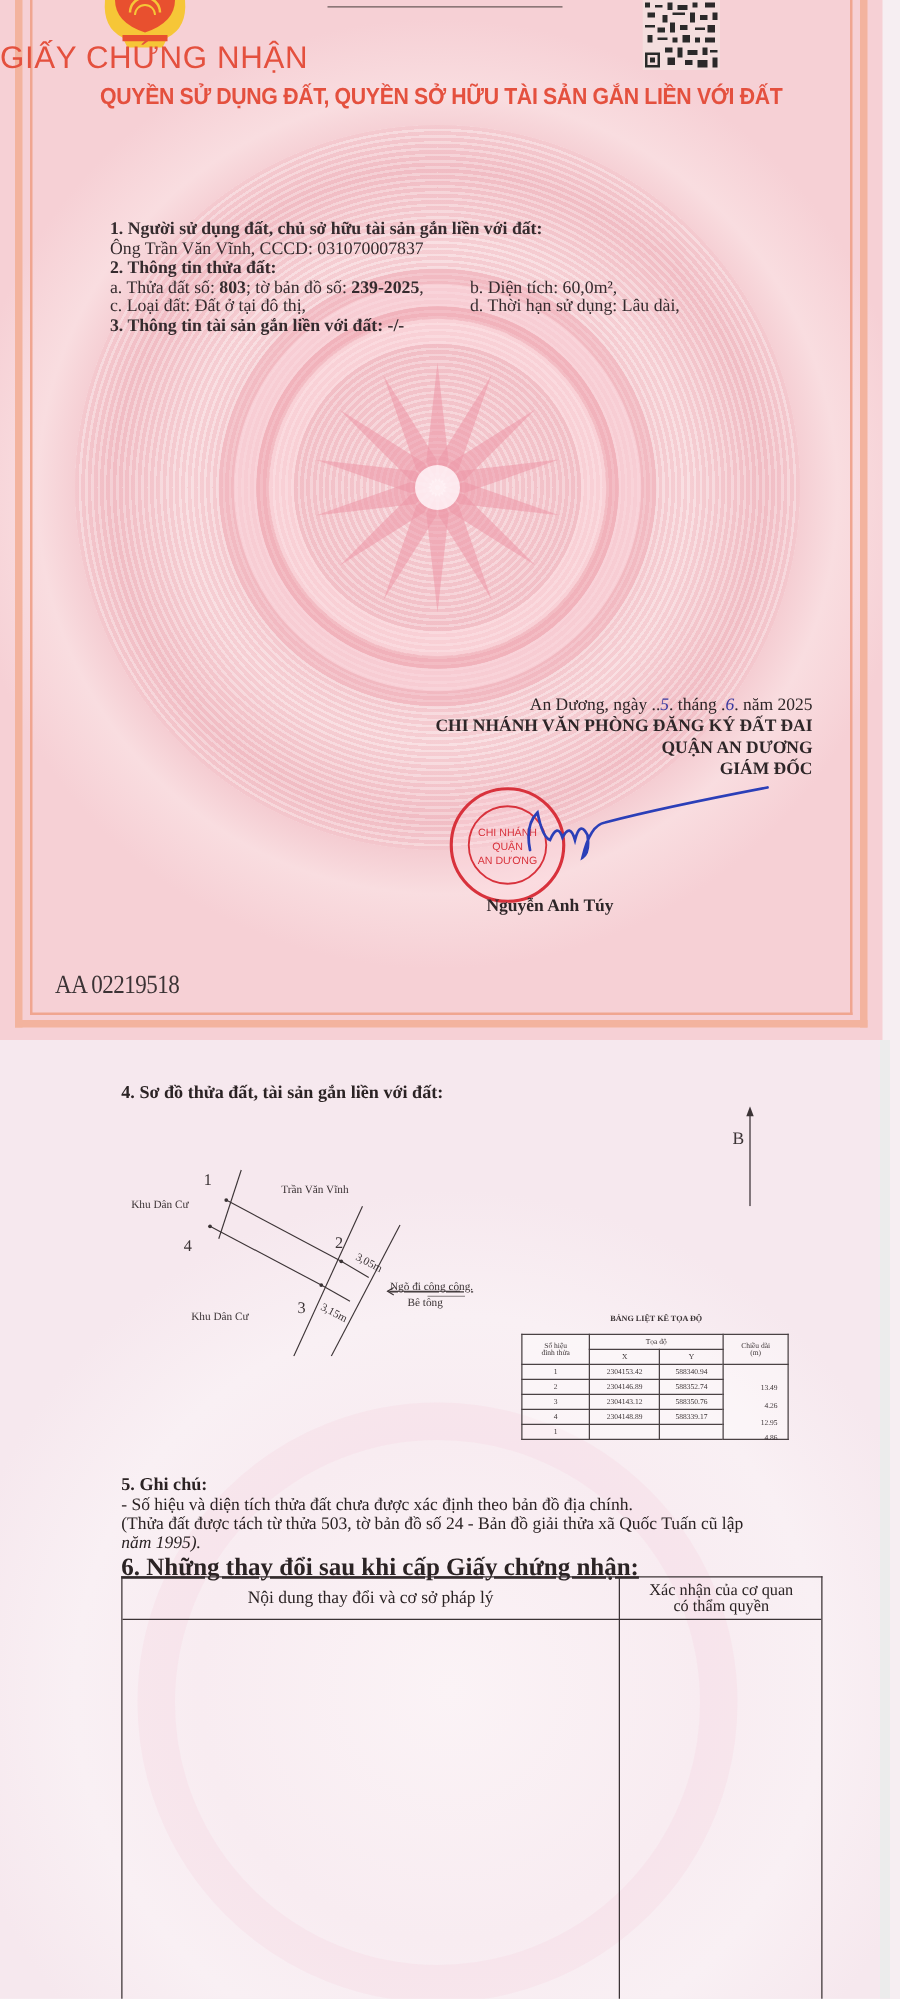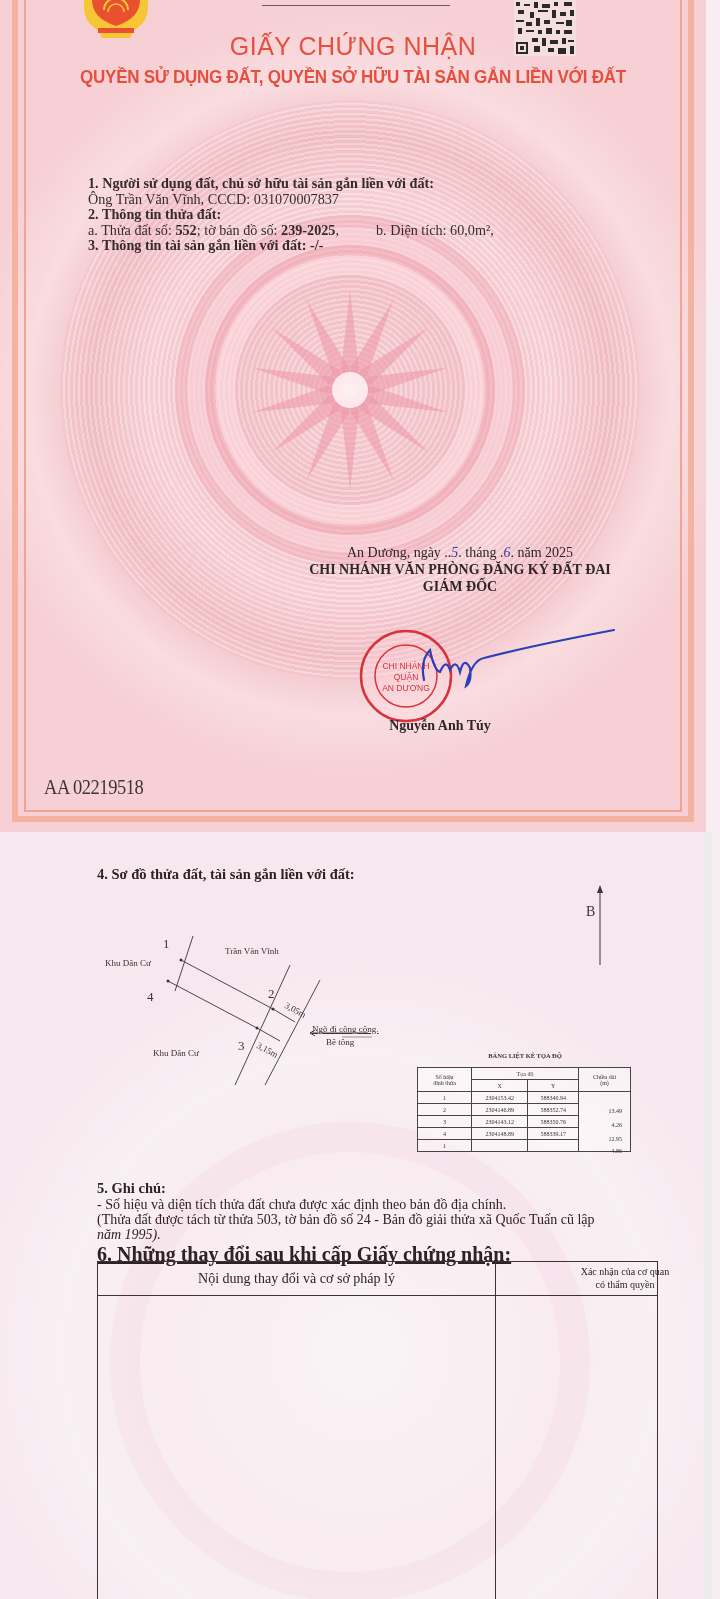--- a/index.html
+++ b/index.html
@@ -30,31 +30,31 @@
     position: absolute; left: 205px; top: 245px; width: 290px; height: 290px; border-radius: 50%;
     border: 10px solid rgba(240,160,170,0.45);
     box-shadow: 0 0 0 18px rgba(255,230,235,0.45), 0 0 0 30px rgba(238,160,172,0.35), inset 0 0 0 20px rgba(255,225,230,0.5);
   }
   .drum svg { position: absolute; left: 25px; top: 25px; }
 
   .emblem { position: absolute; left: 76px; top: 0; width: 80px; height: 40px; }
   .top-line { position: absolute; left: 262px; top: 0; width: 188px; height: 6px; border-bottom: 1.5px solid #6a5a5a; }
   .qr { position: absolute; left: 514px; top: 0; width: 62px; height: 56px; }
 
-  .title1 { position: absolute; left: 0; width: 706px; top: 32px; text-align: center;
+  .title1 { position: absolute; left: 0; width: 706px; top: 32px; 
     font-family: "Liberation Sans", sans-serif; font-size: 25px; color: #e4503e; letter-spacing: 0.5px; }
   .title2 { position: absolute; left: 0; width: 706px; top: 66px; text-align: center;
     font-family: "Liberation Sans", sans-serif; font-size: 18.5px; color: #e4503e; font-weight: bold; letter-spacing: -0.3px; transform: scaleX(0.92); }
 
   .info { position: absolute; left: 88px; top: 176px; width: 560px; font-size: 14.2px; line-height: 15.6px; color: #352b2e; }
   .info .row { white-space: nowrap; position: relative; height: 15.6px; }
   .info b { font-weight: bold; }
   .info .col2 { position: absolute; left: 288px; top: 0; }
 
-  .sign { position: absolute; left: 270px; top: 544px; width: 380px; text-align: center; font-size: 14px; line-height: 17px; color: #2e2628; }
+  .sign { position: absolute; left: 270px; top: 556px; width: 380px; text-align: right; font-size: 14px; line-height: 17px; color: #2e2628; }
   .sign .bold { font-weight: bold; }
   .sign .date .hand { font-family: "Liberation Serif", serif; font-style: italic; color: #3a3aa0; }
   .stamp { position: absolute; left: 358px; top: 628px; width: 96px; height: 96px; }
   .signature { position: absolute; left: 410px; top: 620px; width: 210px; height: 80px; }
   .signer { position: absolute; left: 330px; top: 718px; width: 220px; text-align: center; font-size: 14px; font-weight: bold; color: #2e2628; }
   .serial { position: absolute; left: 44px; top: 775px; font-family: "Liberation Serif", serif; font-size: 21px; color: #3b3335; letter-spacing: -0.5px; transform: scaleX(0.88); transform-origin: left; }
 
   
   .page2 {
     position: absolute; left: 0; top: 832px; width: 712px; height: 767px;
@@ -78,21 +78,21 @@
   .len { position: absolute; right: 8px; font-size: 6px; }
 
   .h5 { position: absolute; left: 97px; top: 1180px; font-size: 14.5px; font-weight: bold; color: #2b2324; }
   .note { position: absolute; left: 97px; width: 560px; font-size: 14px; line-height: 15.5px; color: #2b2324; }
   .h6 { position: absolute; left: 97px; top: 1243px; font-size: 20px; font-weight: bold; color: #2b2324; text-decoration: underline; }
 
   .changes { position: absolute; left: 97px; top: 1261px; width: 561px; height: 345px; border: 1px solid #3b3335; border-bottom: none; }
   .changes .hdr { position: absolute; left: 0; top: 0; width: 100%; height: 34px; border-bottom: 1.5px solid #3b3335; }
   .changes .vdiv { position: absolute; left: 397px; top: 0; width: 1px; height: 100%; background: #3b3335; }
   .changes .c1 { position: absolute; left: 0; top: 9px; width: 397px; text-align: center; font-size: 14px; color: #2b2324; }
-  .changes .c2 { position: absolute; left: 397px; top: 3px; width: 164px; text-align: center; font-size: 10px; line-height: 13px; color: #2b2324; margin-left: 48px; }
+  .changes .c2 { position: absolute; left: 397px; top: 3px; width: 164px; text-align: center; font-size: 13px; line-height: 13px; color: #2b2324; }
 </style>
 </head>
 <body>
 
 <div class="page1">
   <div class="guilloche"></div>
   <div class="drum">
     <svg width="220" height="220" viewBox="-110 -110 220 220">
       <g fill="rgba(236,150,165,0.55)">
         <polygon points="0,-100 9,-20 0,-5 -9,-20"></polygon>
@@ -168,31 +168,36 @@
   </svg>
 
   <div class="title1">GIẤY CHỨNG NHẬN</div>
   <div class="title2">QUYỀN SỬ DỤNG ĐẤT, QUYỀN SỞ HỮU TÀI SẢN GẮN LIỀN VỚI ĐẤT</div>
 
   <div class="info">
     <div class="row"><b>1. Người sử dụng đất, chủ sở hữu tài sản gắn liền với đất:</b></div>
     <div class="row">Ông Trần Văn Vĩnh, CCCD: 031070007837</div>
     <div class="row"><b>2. Thông tin thửa đất:</b></div>
     <div class="row">
-      <span>a. Thửa đất số: </span><b>552</b><span>; tờ bản đồ số: </span><b>239-2025</b><span>,</span>
+      <span>a. Thửa đất số: </span><b>803</b><span>; tờ bản đồ số: </span><b>239-2025</b><span>,</span>
       <span class="col2">b. Diện tích: 60,0m²,</span>
+    </div>
+    <div class="row">
+      <span>c. Loại đất: Đất ở tại đô thị,</span>
+      <span class="col2">d. Thời hạn sử dụng: Lâu dài,</span>
     </div>
     <div class="row"><b>3. Thông tin tài sản gắn liền với đất: -/-</b></div>
   </div>
 
   <div class="sign">
     <div class="date">
       <span>An Dương, ngày ..</span><span class="hand">5</span><span>. tháng .</span><span class="hand">6</span><span>. năm 2025</span>
     </div>
     <div class="bold">CHI NHÁNH VĂN PHÒNG ĐĂNG KÝ ĐẤT ĐAI</div>
+    <div class="bold">QUẬN AN DƯƠNG</div>
     <div class="bold">GIÁM ĐỐC</div>
   </div>
 
   <svg class="stamp" viewBox="0 0 96 96">
     <circle cx="48" cy="48" r="45" fill="rgba(255,220,225,0.3)" stroke="#d8323c" stroke-width="2.5"></circle>
     <circle cx="48" cy="48" r="31" fill="none" stroke="#d8323c" stroke-width="1.5"></circle>
     <text x="48" y="41" text-anchor="middle" font-family="Liberation Sans, sans-serif" font-size="8.5" fill="#d8323c">CHI NHÁNH</text>
     <text x="48" y="52" text-anchor="middle" font-family="Liberation Sans, sans-serif" font-size="8.5" fill="#d8323c">QUẬN</text>
     <text x="48" y="63" text-anchor="middle" font-family="Liberation Sans, sans-serif" font-size="8.5" fill="#d8323c">AN DƯƠNG</text>
   </svg>

